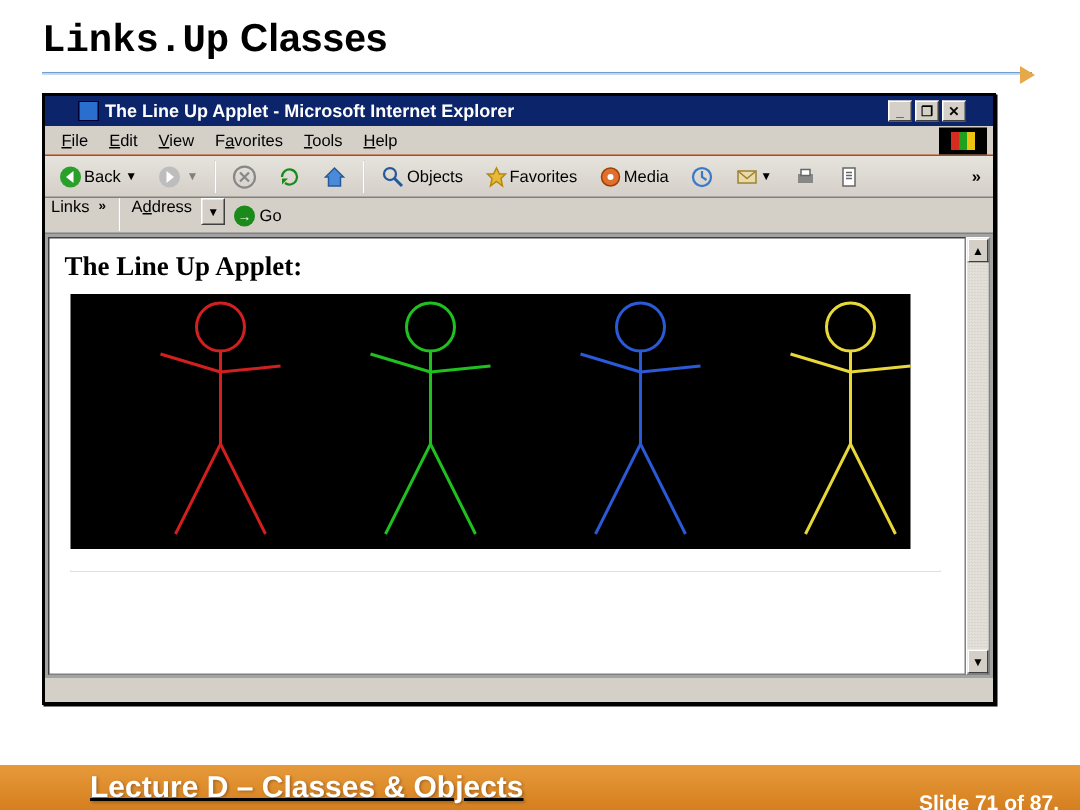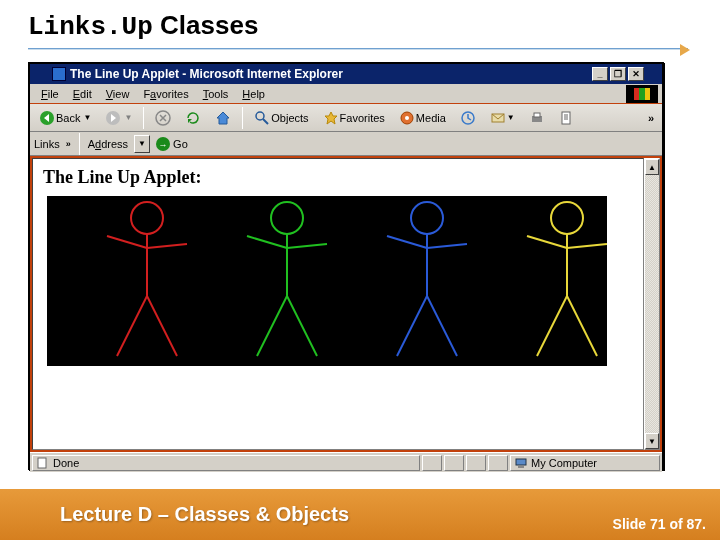--- a/index.html
+++ b/index.html
@@ -18,42 +18,42 @@
   .menubar .menuitem { padding: 2px 7px; font-size: 11px; }
   .menubar .menuitem u { text-decoration: underline; }
   .menubar .throbber { width: 32px; height: 18px; margin-left: auto; background: #000; display:flex;align-items:center;justify-content:center; }
   .throbber .flag { width: 16px; height: 12px; background: linear-gradient(90deg,#d62b1f 33%,#1fa01f 33% 66%,#ecc40f 66%); }
   .toolbar { height: 28px; display: flex; align-items: center; padding: 0 4px; gap: 4px; border-bottom: 1px solid #808080; background: linear-gradient(#e6e3dd,#d4d0c8); }
   .tool-btn { display: flex; align-items: center; gap: 1px; padding: 2px 5px; font-size: 11px; color: #000; }
   .tool-btn.disabled { color: #808080; }
   .sep { width: 1px; height: 22px; background: #808080; border-right: 1px solid #fff; margin: 0 2px; }
   .tb-ico { width: 16px; height: 16px; display: inline-block; }
   .tb-ico svg { width: 16px; height: 16px; }
-  .adrbar { height: 24px; display: flex; align-items: center; padding: 0 4px; gap: 6px; border-bottom: 1px solid #808080; background: #d4d0c8; }
+  .adrbar { height: 24px; display: flex; padding: 0 4px; gap: 6px; border-bottom: 1px solid #808080; background: #d4d0c8; }
   .adrbar .lbl { font-size: 11px; }
   .adrbar .chev { font-size: 9px; font-weight: bold; }
   .adrbar .addr-input { flex: 1; height: 18px; background: #fff; border: 1px solid #808080; border-top-color:#404040; border-left-color:#404040; display: flex; align-items: center; padding: 0 4px; font-size: 11px; }
   .adrbar .addr-input .pg-ico { width: 14px; height: 14px; margin-right: 4px; background:#fff; border:1px solid #2a6ece; }
   .adrbar .dd { width: 16px; height: 18px; background: #d4d0c8; border:1px solid #fff; border-right-color:#404040; border-bottom-color:#404040; display:flex;align-items:center;justify-content:center;font-size:8px; }
   .go-btn { display:flex;align-items:center;gap:3px; font-size:11px; }
   .go-ico { width:14px;height:14px;border-radius:50%;background:#1a8a1a;display:flex;align-items:center;justify-content:center;color:#fff;font-size:9px; }
-  .content-wrap { position: relative; width: 100%; height: 296px; background:#c2410c; }
+  .content-wrap { position: relative; width: 100%; height: 296px; background:#a3a3a3; }
   .content { position:absolute; left:2px; top:2px; right:18px; bottom:2px; background:#fff; border:1px solid #808080; border-top-color:#404040; border-left-color:#404040; overflow:hidden; padding: 6px 8px; }
   .content h2 { font-family: "Times New Roman", serif; font-weight: bold; font-size: 18px; margin: 2px 0 8px 2px; }
   .applet { width: 560px; height: 170px; background:#000; margin: 4px 0 0 6px; position:relative; }
   .stick { position:absolute; bottom:6px; }
   .hr-under { width: 580px; height:1px; background:#808080; border-bottom:1px solid #fff; margin: 14px 0 0 6px; }
   .vscroll { position:absolute; right:2px; top:2px; bottom:2px; width:16px; background:#d4d0c8; border:1px solid #808080; border-top-color:#fff; border-left-color:#fff; }
   .vscroll .sbtn { height:16px; background:#d4d0c8; border:1px solid #fff; border-right-color:#404040; border-bottom-color:#404040; display:flex;align-items:center;justify-content:center;font-size:8px; }
   .vscroll .track { position:absolute; top:16px; bottom:16px; left:0; right:0; background: repeating-conic-gradient(#d4d0c8 0% 25%, #e8e6e0 0% 50%) 0/2px 2px; }
   .statusbar { height: 20px; display:flex; align-items:center; background:#d4d0c8; border-top:1px solid #fff; padding:0 2px; gap:2px; }
   .statusbar .panel { height:16px; border:1px solid #808080; border-top-color:#fff; border-left-color:#fff; background:#d4d0c8; display:flex;align-items:center; padding:0 4px; font-size:11px; }
   .statusbar .panel.flex { flex:1; }
   .statusbar .ico-sm { width:12px;height:12px;margin-right:4px; }
-  .footer { position:absolute; left:0; bottom:0; width:720px; height:51px; background: linear-gradient(#e79a3a,#d57f1f); display:flex; align-items:center; }
+  .footer { position:absolute; left:0; bottom:0; width:720px; height:30px; background: linear-gradient(#e79a3a,#d57f1f); display:flex; align-items:center;text-decoration:underline; }
   .footer .lecture { font-family: Verdana, Arial, sans-serif; font-weight: bold; color:#fff; font-size: 20px; padding-left: 60px; text-shadow: 1px 1px 2px rgba(0,0,0,.3); }
   .footer .slidenum { margin-left:auto; padding-right:14px; color:#fff; font-family: Verdana, Arial, sans-serif; font-size:14px; font-weight: 600; margin-top: 19px; }
   .chevrons { margin-left:auto; font-size:11px; font-weight:bold; padding-right:4px; }
 </style>
 </head>
 <body>
 
 <div class="slide">
   <div class="slide-title">
     <span>Links.Up</span><span class="nonmono"> Classes</span>
@@ -216,39 +216,20 @@
           </div>
         <div class="hr-under"></div>
       </div>
       <div class="vscroll">
         <div class="sbtn">▲</div>
         <div class="track"></div>
         <div class="sbtn" style="position:absolute;bottom:0;left:0;right:0">▼</div>
       </div>
     </div>
 
-    <div class="statusbar">
-      <div class="panel flex">
-        <span class="ico-sm"><svg viewBox="0 0 12 12">
-              <rect x="1" y="1" width="8" height="10" fill="#fff" stroke="#666"></rect>
-            </svg></span>
-        <span>Done</span>
-      </div>
-      <div class="panel" style="width:20px"></div>
-      <div class="panel" style="width:20px"></div>
-      <div class="panel" style="width:20px"></div>
-      <div class="panel" style="width:20px"></div>
-      <div class="panel" style="width:150px">
-        <span class="ico-sm"><svg viewBox="0 0 12 12">
-              <rect x="1" y="2" width="10" height="6" fill="#5a8ac8" stroke="#234"></rect>
-              <rect x="3" y="9" width="6" height="2" fill="#888"></rect>
-            </svg></span>
-        <span>My Computer</span>
-      </div>
-    </div>
   </div>
 
   <div class="footer">
     <span class="lecture">Lecture D – Classes &amp; Objects</span>
     <span class="slidenum">
       <span>Slide </span><span>71</span><span> of 87.</span>
     </span>
   </div>
 </div>
 

